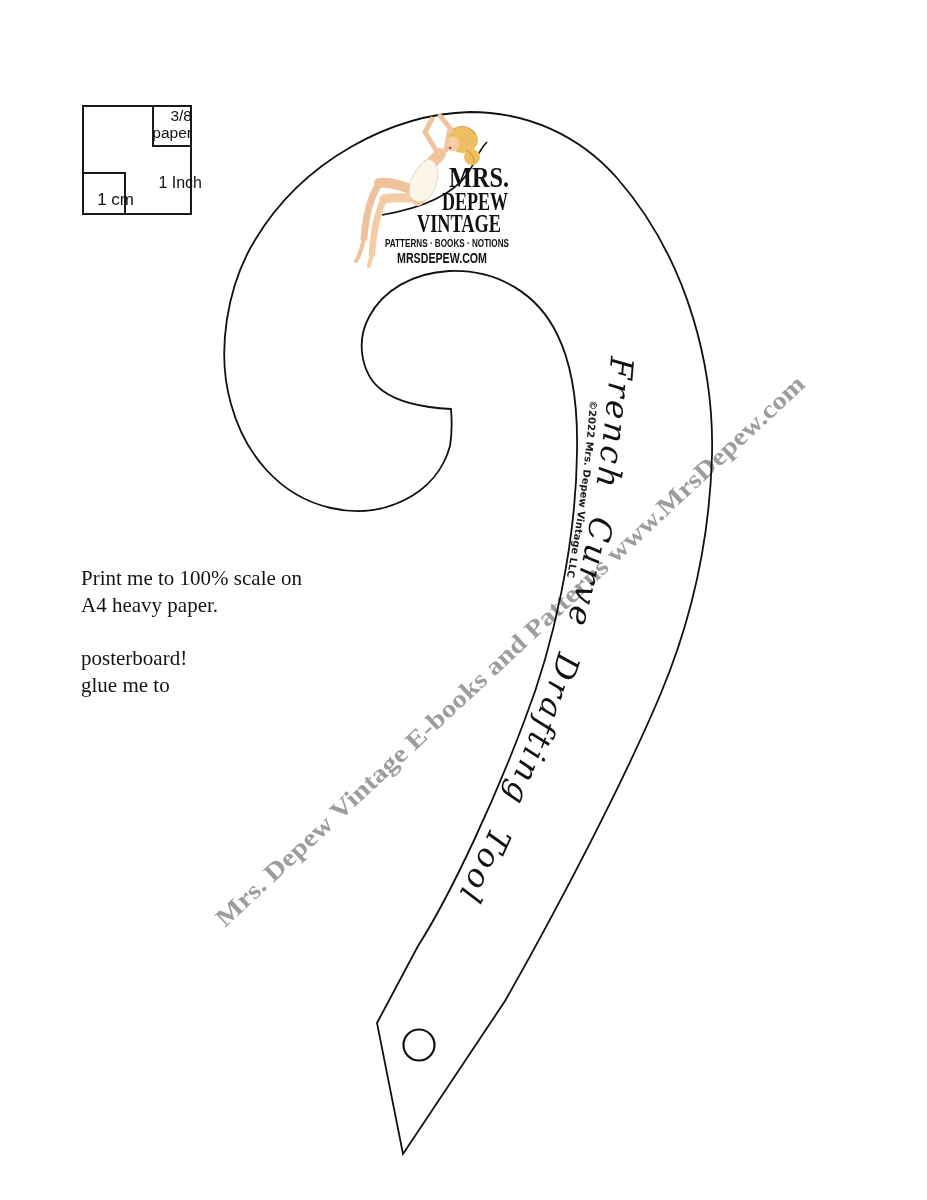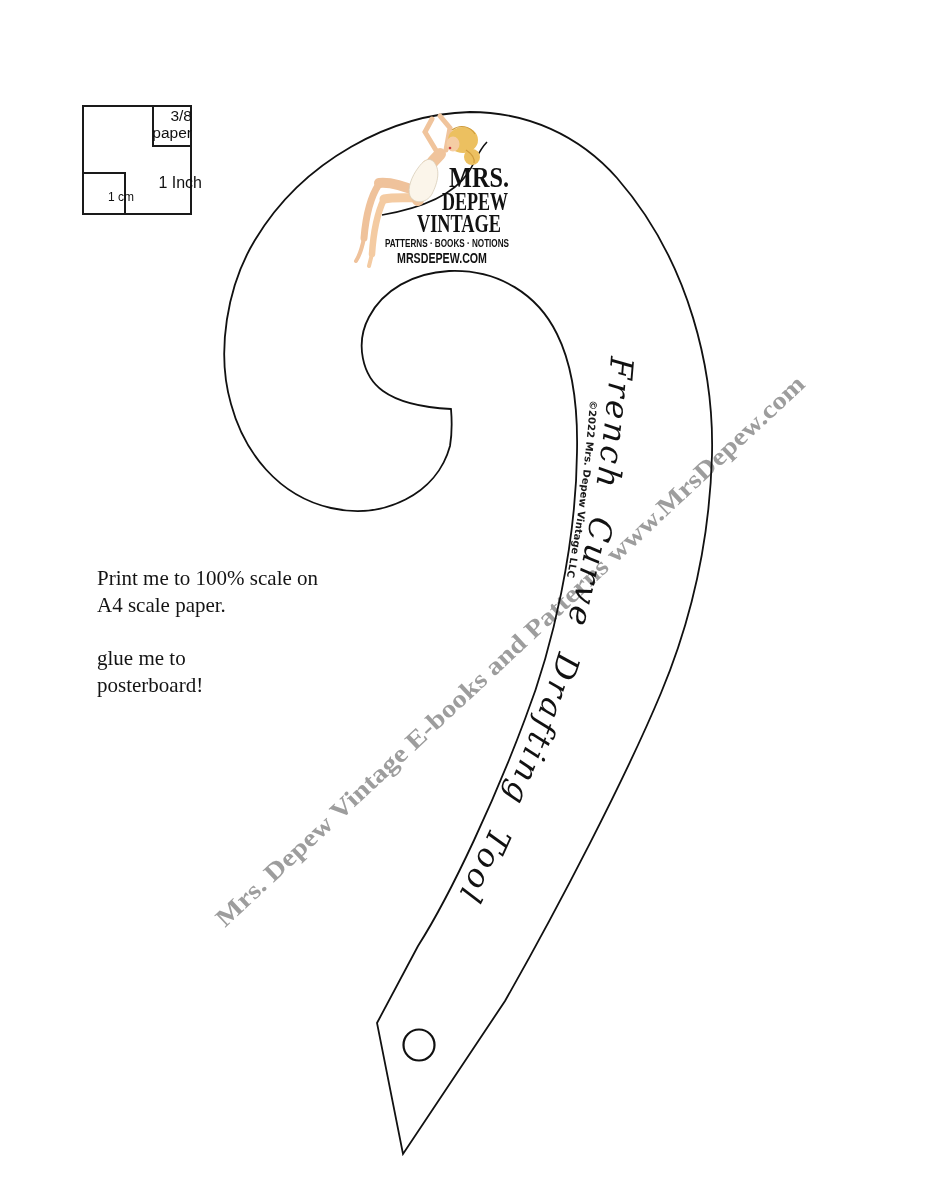--- a/index.html
+++ b/index.html
@@ -10,28 +10,28 @@
     overflow:hidden;
     font-family:"Liberation Sans",sans-serif;
     margin:0 auto;
   }
   .page svg{position:absolute;inset:0;}
   
   .cal-box{position:absolute;box-sizing:border-box;border:2px solid #1a1a1a;background:transparent;}
   .cal-label{position:absolute;color:#111;font-family:"Liberation Sans",sans-serif;text-align:right;}
   .lbl-38{left:152px;top:107px;width:40px;font-size:15.5px;line-height:17px;}
   .lbl-1inch{left:82px;top:150px;width:120px;font-size:16px;margin-top:24px;}
-  .lbl-1cm{left:82px;top:190px;width:52px;font-size:12px;}
+  .lbl-1cm{left:82px;top:190px;width:52px;font-size:17px;}
   
   .instructions{
     position:absolute;left:81px;top:565px;
     font-family:"Liberation Serif",serif;
     font-size:21px;line-height:26.5px;color:#141414;
   }
-  .instructions .para{margin:0 0 27px 16px;}
+  .instructions .para{margin:0 0 27px 0;}
   .instructions div{white-space:nowrap;}
 </style>
 </head>
 <body>
 
 <div class="page">
 
   <svg width="927" height="1200" viewBox="0 0 927 1200">
     <defs>
       <path id="titlePath" d="M 611,356 C 603,462 585,577 549,682 C 519,770 477,862 429,952"></path>
@@ -113,21 +113,21 @@
       <div>3/8</div>
       <div>paper</div>
     </div>
     <div class="cal-label lbl-1inch">1 Inch</div>
     <div class="cal-label lbl-1cm">1 cm</div>
   </div>
 
   <div class="instructions">
     <div class="para">
       <div>Print me to 100% scale on</div>
-      <div>A4 scale paper.</div>
+      <div>A4 heavy paper.</div>
     </div>
     <div class="para">
+      <div>posterboard!</div>
       <div>glue me to</div>
-      <div>posterboard!</div>
     </div>
   </div>
 
 </div>
 
 </body></html>

